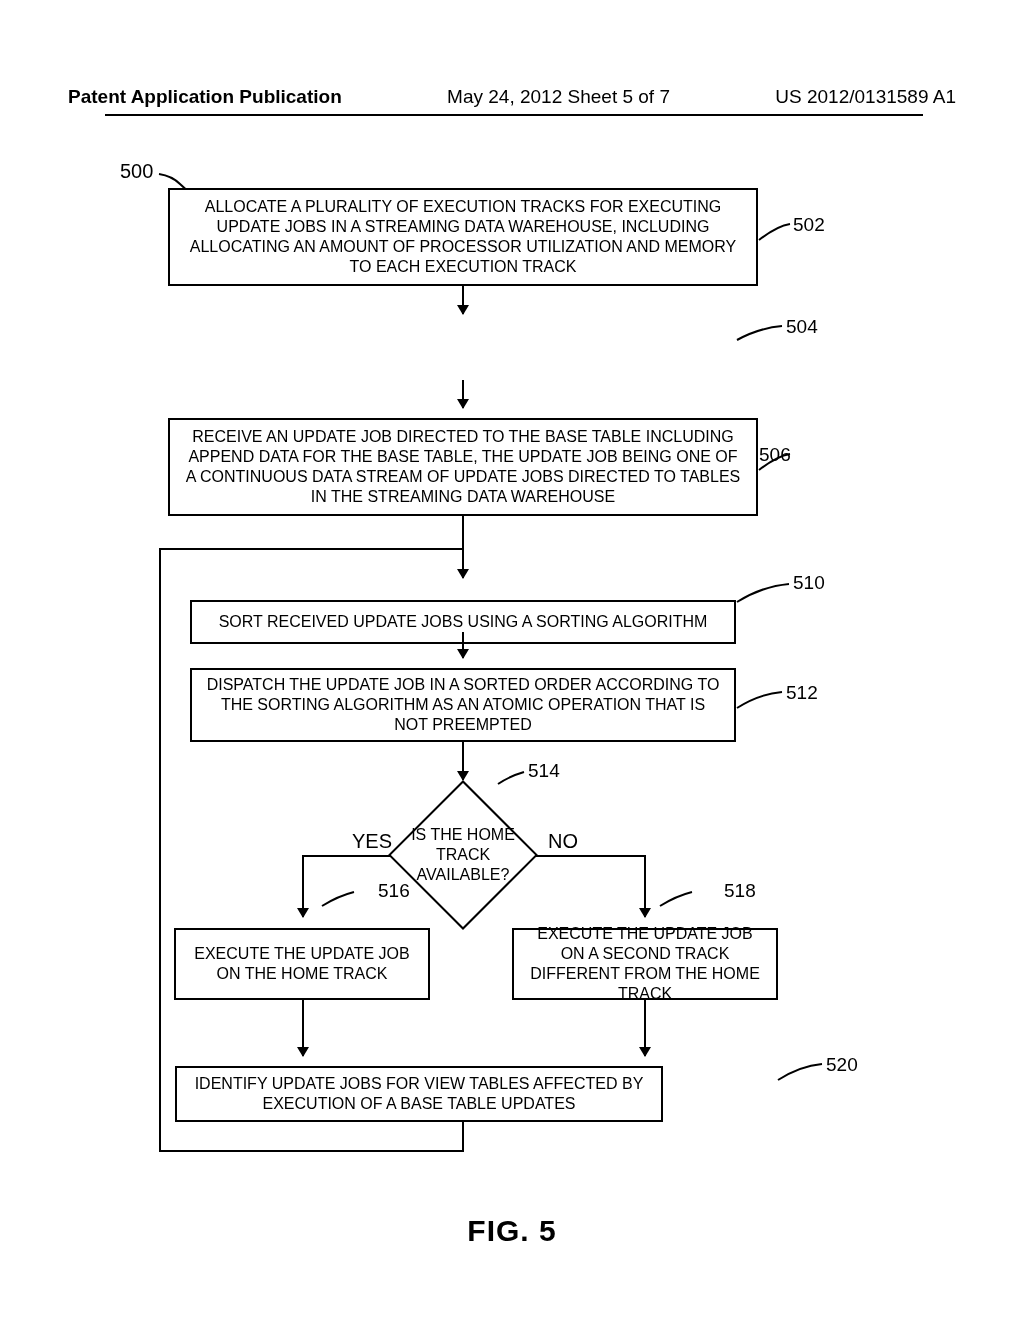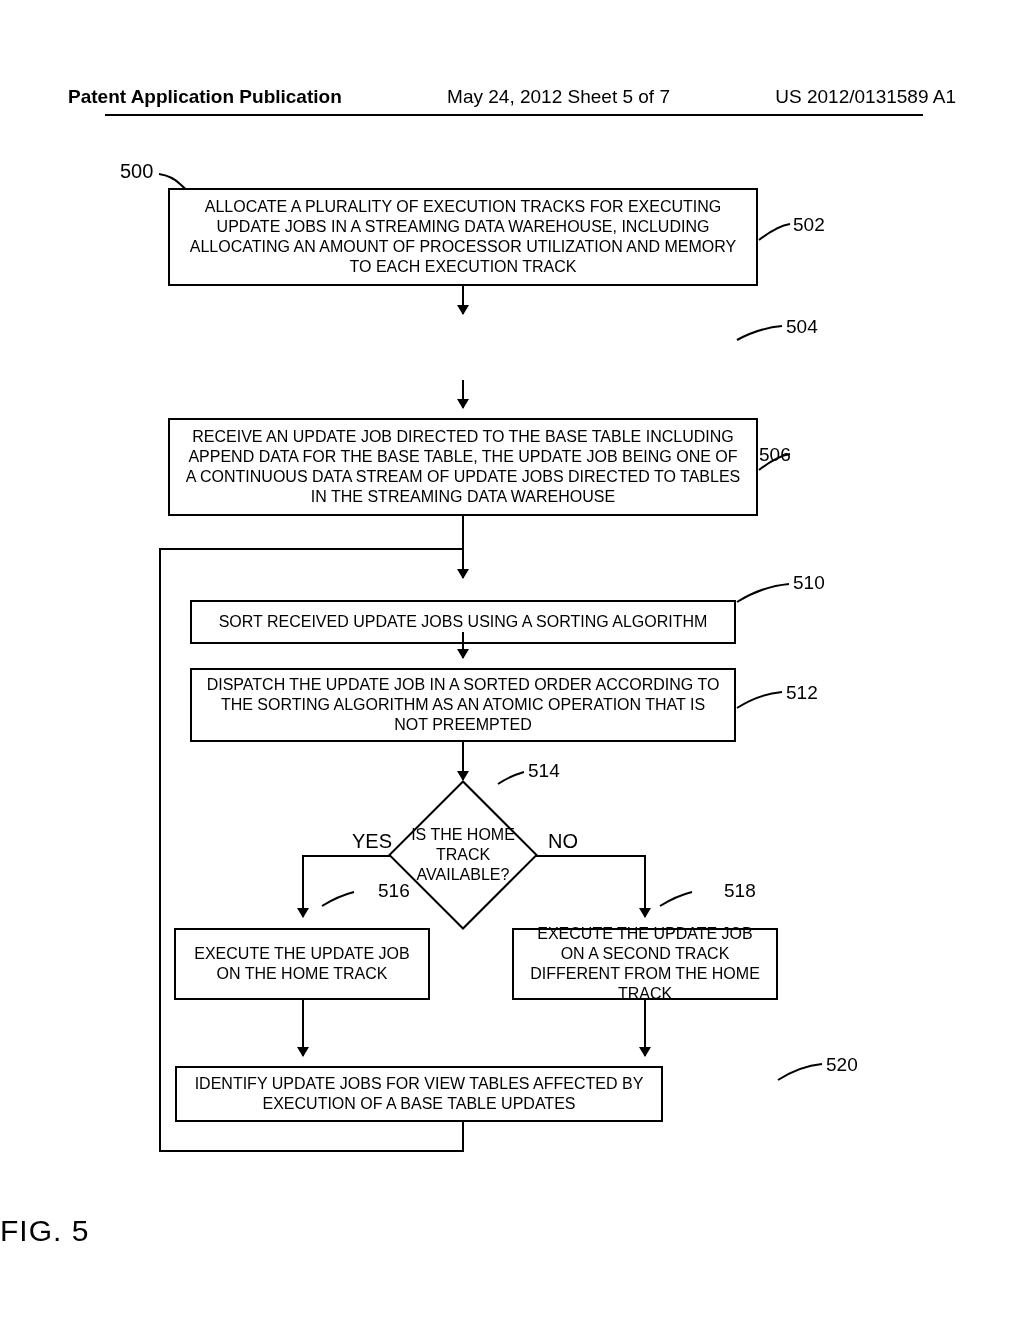--- a/index.html
+++ b/index.html
@@ -12,21 +12,21 @@
   .hdr-mid { }
   .hdr-right { }
   .hdr-rule { position: absolute; top: 114px; left: 105px; width: 818px; height: 2px; background: #000; }
 
   
   .diagram { position: absolute; left: 0; top: 0; width: 1024px; height: 1320px; }
 
   .lbl500 { position: absolute; left: 120px; top: 160px; font-size: 20px; }
   .lbl500-tail { position: absolute; left: 158px; top: 172px; width: 34px; height: 22px; }
 
-  .fig { position: absolute; left: 0; width: 1024px; top: 1214px; text-align: left; font-size: 30px; letter-spacing: 1px; }
+  .fig { position: absolute; left: 0; width: 1024px; top: 1214px; text-align: center; font-size: 30px; letter-spacing: 1px; font-weight: bold; }
 
   .box { position: absolute; border: 2px solid #000; background: #fff; display: flex; align-items: center; justify-content: center; text-align: center; padding: 8px 14px; font-size: 16px; line-height: 1.25; }
 
   .ref { position: absolute; font-size: 19px; }
   .leader { position: absolute; }
 
   
   .varrow { position: absolute; width: 2px; background: #000; }
   .varrow::after { content: ""; position: absolute; left: -5px; bottom: -1px; width: 0; height: 0; border-left: 6px solid transparent; border-right: 6px solid transparent; border-top: 10px solid #000; }
 

